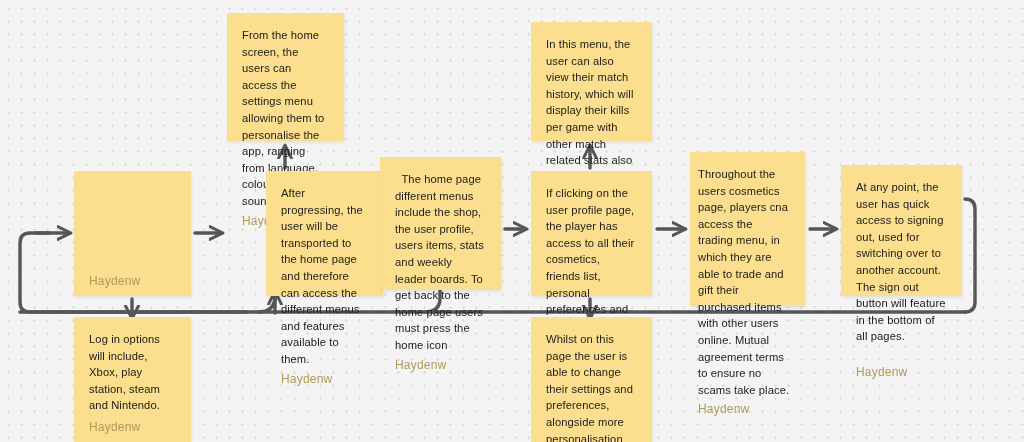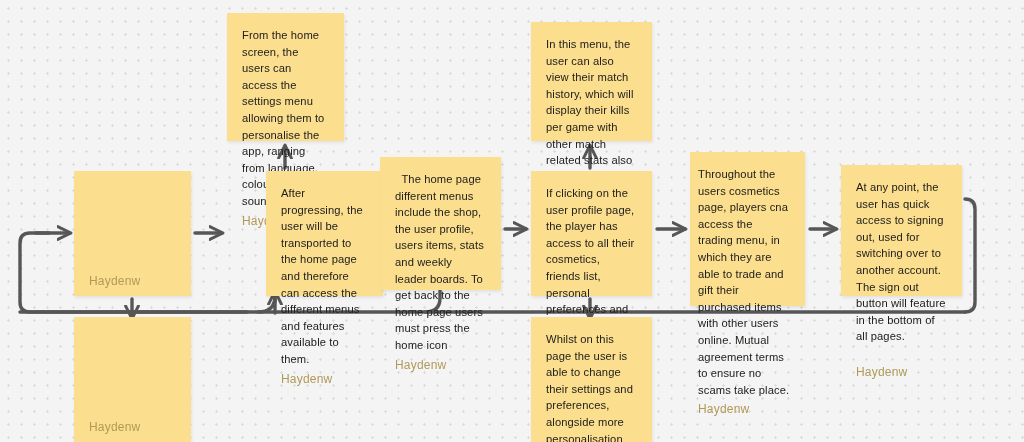--- a/index.html
+++ b/index.html
@@ -138,20 +138,21 @@
     <div class="note-text">Throughout the users cosmetics page, players cna access the trading menu, in which they are able to trade and gift their purchased items with other users online. Mutual agreement terms to ensure no scams take place.</div>
     <div class="note-author">Haydenw</div>
   </div>
 
   <div class="note" style="left:841px; top:165px; width:121px; height:131px;gap:16px;">
     <div class="note-text">At any point, the user has quick access to signing out, used for switching over to another account. The sign out button will feature in the bottom of all pages.</div>
     <div class="note-author">Haydenw</div>
   </div>
 
   <div class="note" style="left:74px; top:317px; width:117px; height:125px;">
+    <div class="note-text">Log in options will include, Xbox, play station, steam and Nintendo.</div>
     <div class="note-author">Haydenw</div>
   </div>
 
   <div class="note" style="left:531px; top:317px; width:121px; height:125px;">
     <div class="note-text">Whilst on this page the user is able to change their settings and preferences, alongside more personalisation features.</div>
 
   </div>
 
 </div>
 

